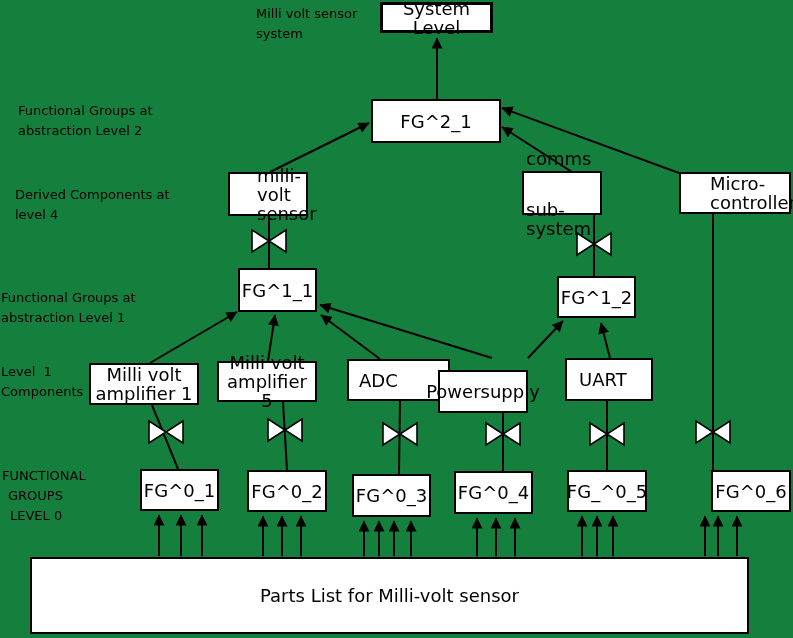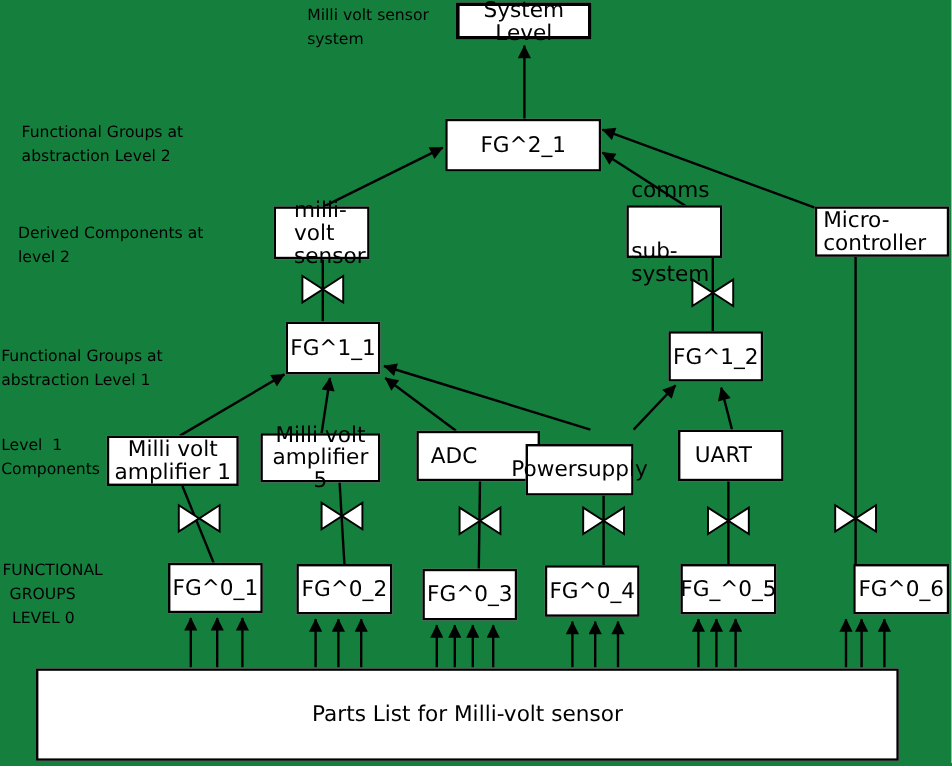--- a/index.html
+++ b/index.html
@@ -91,21 +91,21 @@
   <div class="ann" style="left:256px; top:4px;">
     <div>Milli volt sensor</div>
     <div>system</div>
   </div>
   <div class="ann" style="left:18px; top:101px;">
     <div>Functional Groups at</div>
     <div>abstraction Level 2</div>
   </div>
   <div class="ann" style="left:15px; top:185px;">
     <div>Derived Components at</div>
-    <div>level 2</div>
+    <div>level 4</div>
   </div>
   <div class="ann" style="left:1px; top:288px;">
     <div>Functional Groups at</div>
     <div>abstraction Level 1</div>
   </div>
   <div class="ann" style="left:1px; top:362px;">
     <div>Level  1</div>
     <div>Components</div>
   </div>
   <div class="ann" style="left:2px; top:466px;">
@@ -115,31 +115,31 @@
   </div>
 
   <div class="node thick" style="left:380px; top:2px; width:113px; height:31px;">
     <span>System Level</span>
   </div>
 
   <div class="node" style="left:371px; top:99px; width:130px; height:44px;">
     <span>FG^2_1</span>
   </div>
 
-  <div class="node aleft" style="left:228px; top:172px; width:80px; height:44px; padding-left:15px;">
+  <div class="node aleft" style="left:228px; top:172px; width:80px; height:44px; padding-left:27px;">
     <div>milli-volt</div>
     <div>sensor</div>
   </div>
 
   <div class="node aleft" style="left:522px; top:171px; width:80px; height:44px; padding-left:2px;gap:32px;">
     <div>comms</div>
     <div>sub-system</div>
   </div>
 
-  <div class="node aleft" style="left:679px; top:172px; width:112px; height:42px; padding-left:5px;">
+  <div class="node aleft" style="left:679px; top:172px; width:112px; height:42px; padding-left:29px;">
     <div>Micro-</div>
     <div>controller</div>
   </div>
 
   <div class="node" style="left:238px; top:268px; width:79px; height:44px;">
     <span>FG^1_1</span>
   </div>
 
   <div class="node" style="left:557px; top:276px; width:79px; height:42px;">
     <span>FG^1_2</span>

